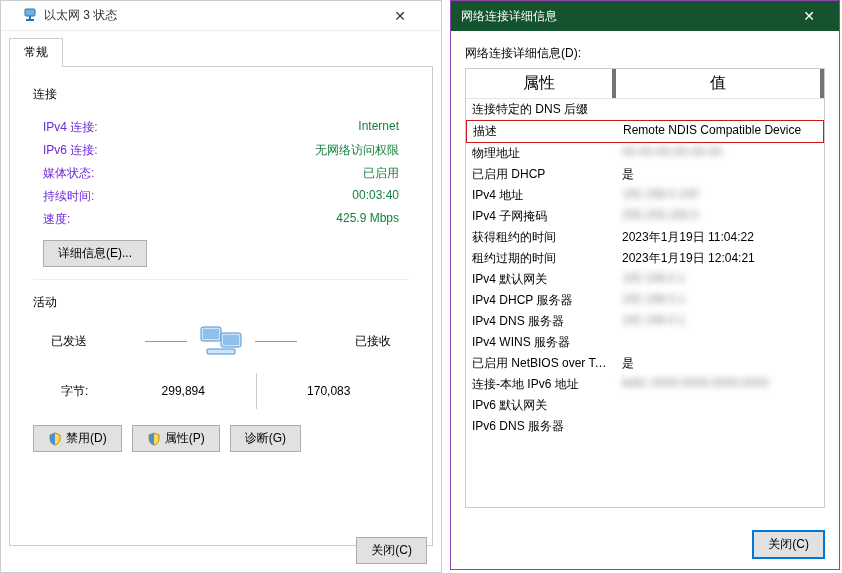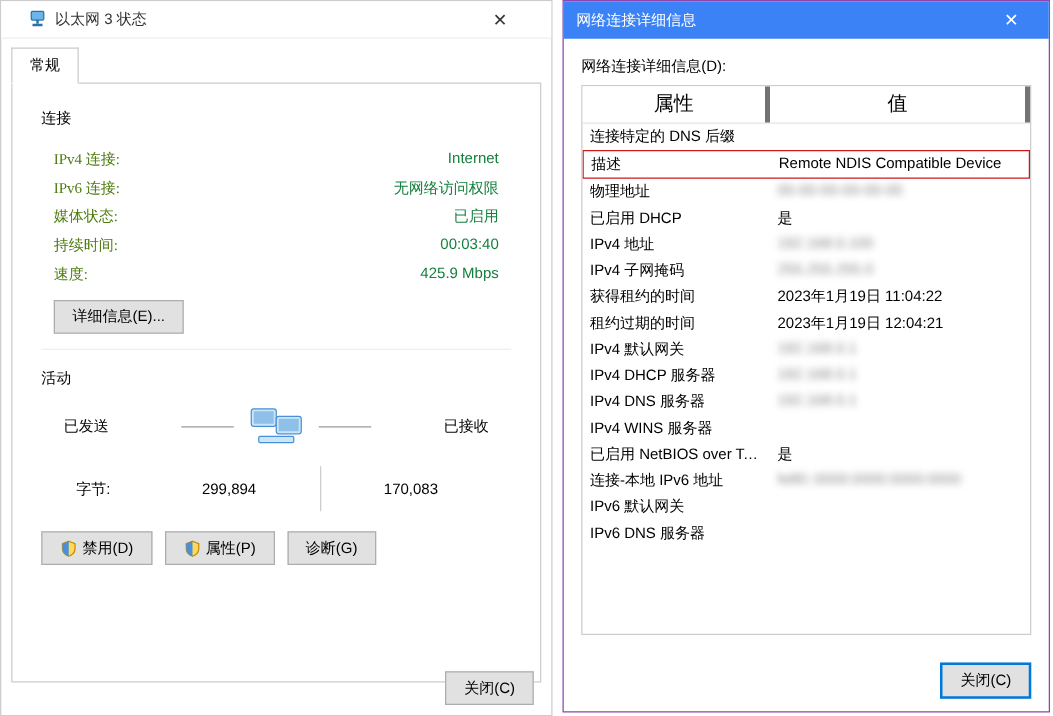--- a/index.html
+++ b/index.html
@@ -12,21 +12,21 @@
 .titlebar .title { flex: 1; font-size: 12px; color: #333; }
 .titlebar .close { width: 40px; height: 30px; display: flex; align-items: center; justify-content: center; color: #333; font-size: 14px; cursor: pointer; }
 
 .tab-row { display: flex; padding: 6px 8px 0 8px; }
 .tab { padding: 5px 14px; border: 1px solid #ccc; border-bottom: 1px solid #fff; background: #fff; font-size: 12px; position: relative; top: 1px; }
 .tab-content-border { border: 1px solid #ccc; margin: 0 8px; padding: 5px; height: 480px; }
 
 .group { margin: 14px 18px 0 18px; }
 .group-border { border: 1px solid #ddd; border-radius: 2px; padding: 16px 14px 14px 14px; position: relative; margin: 6px 0; }
 .row { display: flex; justify-content: space-between; margin: 6px 0; font-size: 12px; }
-.row .label { color: #4d7c0f; font-family: Liberation Serif, serif; }
+.row .label { color: #6d28d9; }
 .row .value { color: #15803d; }
 
 .btn { padding: 4px 14px; border: 1px solid #adadad; background: #e1e1e1; font-size: 12px; cursor: pointer; display: inline-flex; align-items: center; gap: 4px; }
 
 .activity-row { display: flex; align-items: center; justify-content: space-between; margin: 10px 18px; }
 .activity-mid { display: flex; align-items: center; gap: 10px; }
 .dash { width: 42px; height: 1px; background: #999; }
 .computers-icon { width: 48px; height: 40px; }
 
 .bytes-row { display: flex; align-items: center; margin: 12px 28px; font-size: 12px; }
@@ -35,21 +35,21 @@
 .bytes-sep { width: 1px; height: 36px; background: #ccc; margin: 0 20px; }
 .bytes-recv { flex: 1; text-align: center; }
 
 .btn-row { display: flex; gap: 10px; margin: 16px 18px; }
 .shield { width: 14px; height: 14px; }
 
 .footer { position: absolute; bottom: 8px; right: 14px; }
 
 
 .right-window { position: absolute; left: 450px; top: 0; width: 390px; height: 570px; border: 1px solid #8e44ad; background: #fff; }
-.right-titlebar { height: 30px; background: #3b82f6; color: #fff; display: flex; align-items: center; padding: 0 10px; font-size: 12px; }
+.right-titlebar { height: 30px; background: #14532d; color: #fff; display: flex; align-items: center; padding: 0 10px; font-size: 12px; }
 .right-titlebar .title { flex: 1; }
 .right-titlebar .close { width: 40px; text-align: center; cursor: pointer; font-size: 14px; }
 
 .details-label { margin: 14px 14px 6px 14px; font-size: 12px; }
 .details-table { margin: 0 14px; border: 1px solid #ccc; height: 440px; overflow: hidden; }
 .details-header { display: flex; background: #fff; border-bottom: 1px solid #e5e5e5; }
 .details-header .col { padding: 4px 6px; font-size: 16px; border-right: 4px solid #737373; text-align: center; }
 .col-prop { width: 150px; }
 .col-val { flex: 1; }
 .details-body .drow { display: flex; font-size: 12px; }

